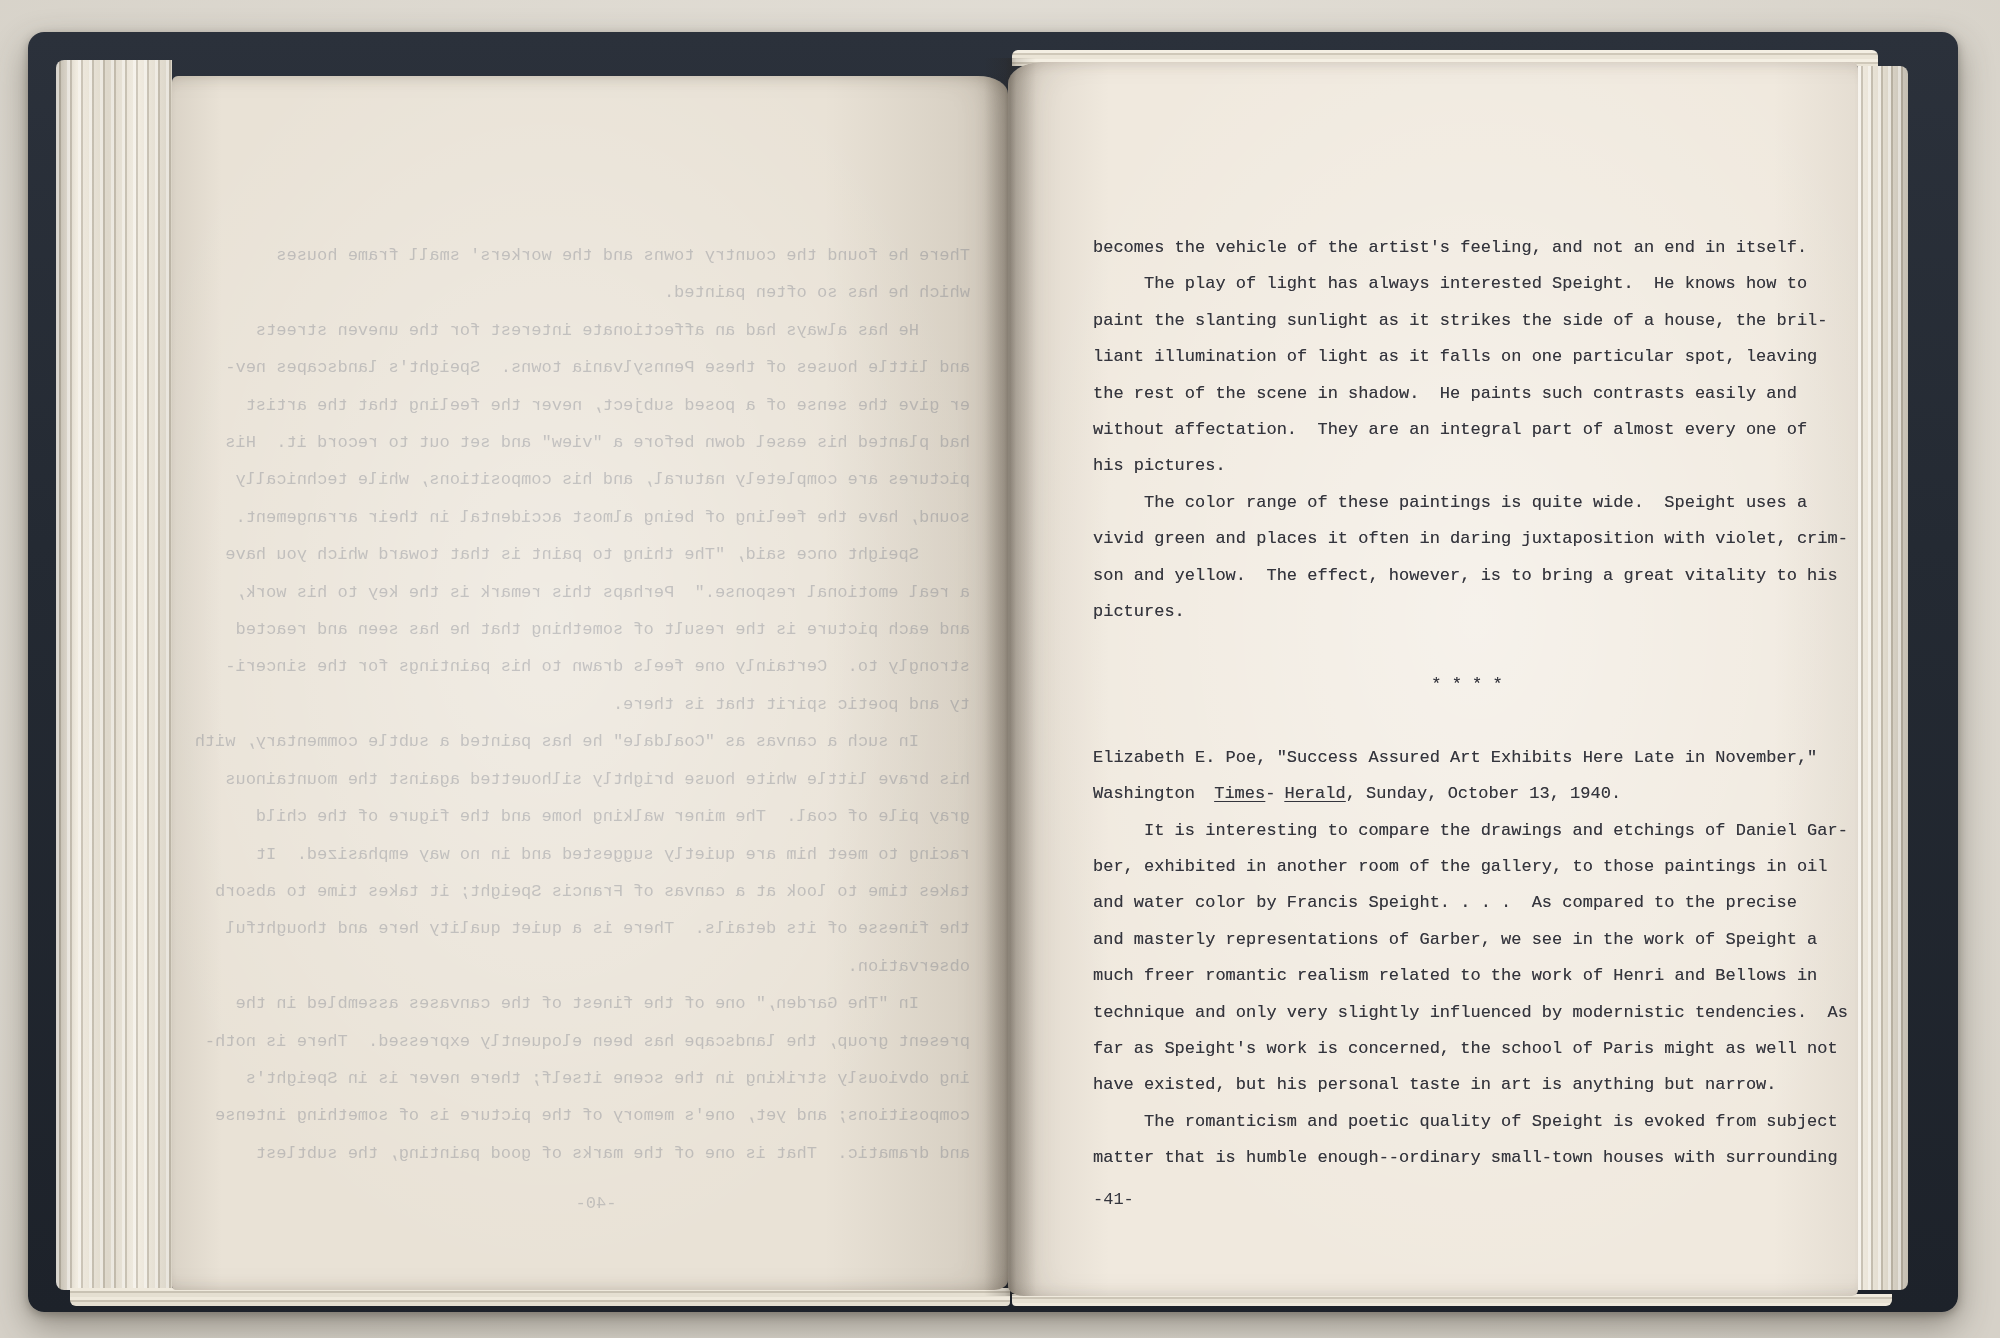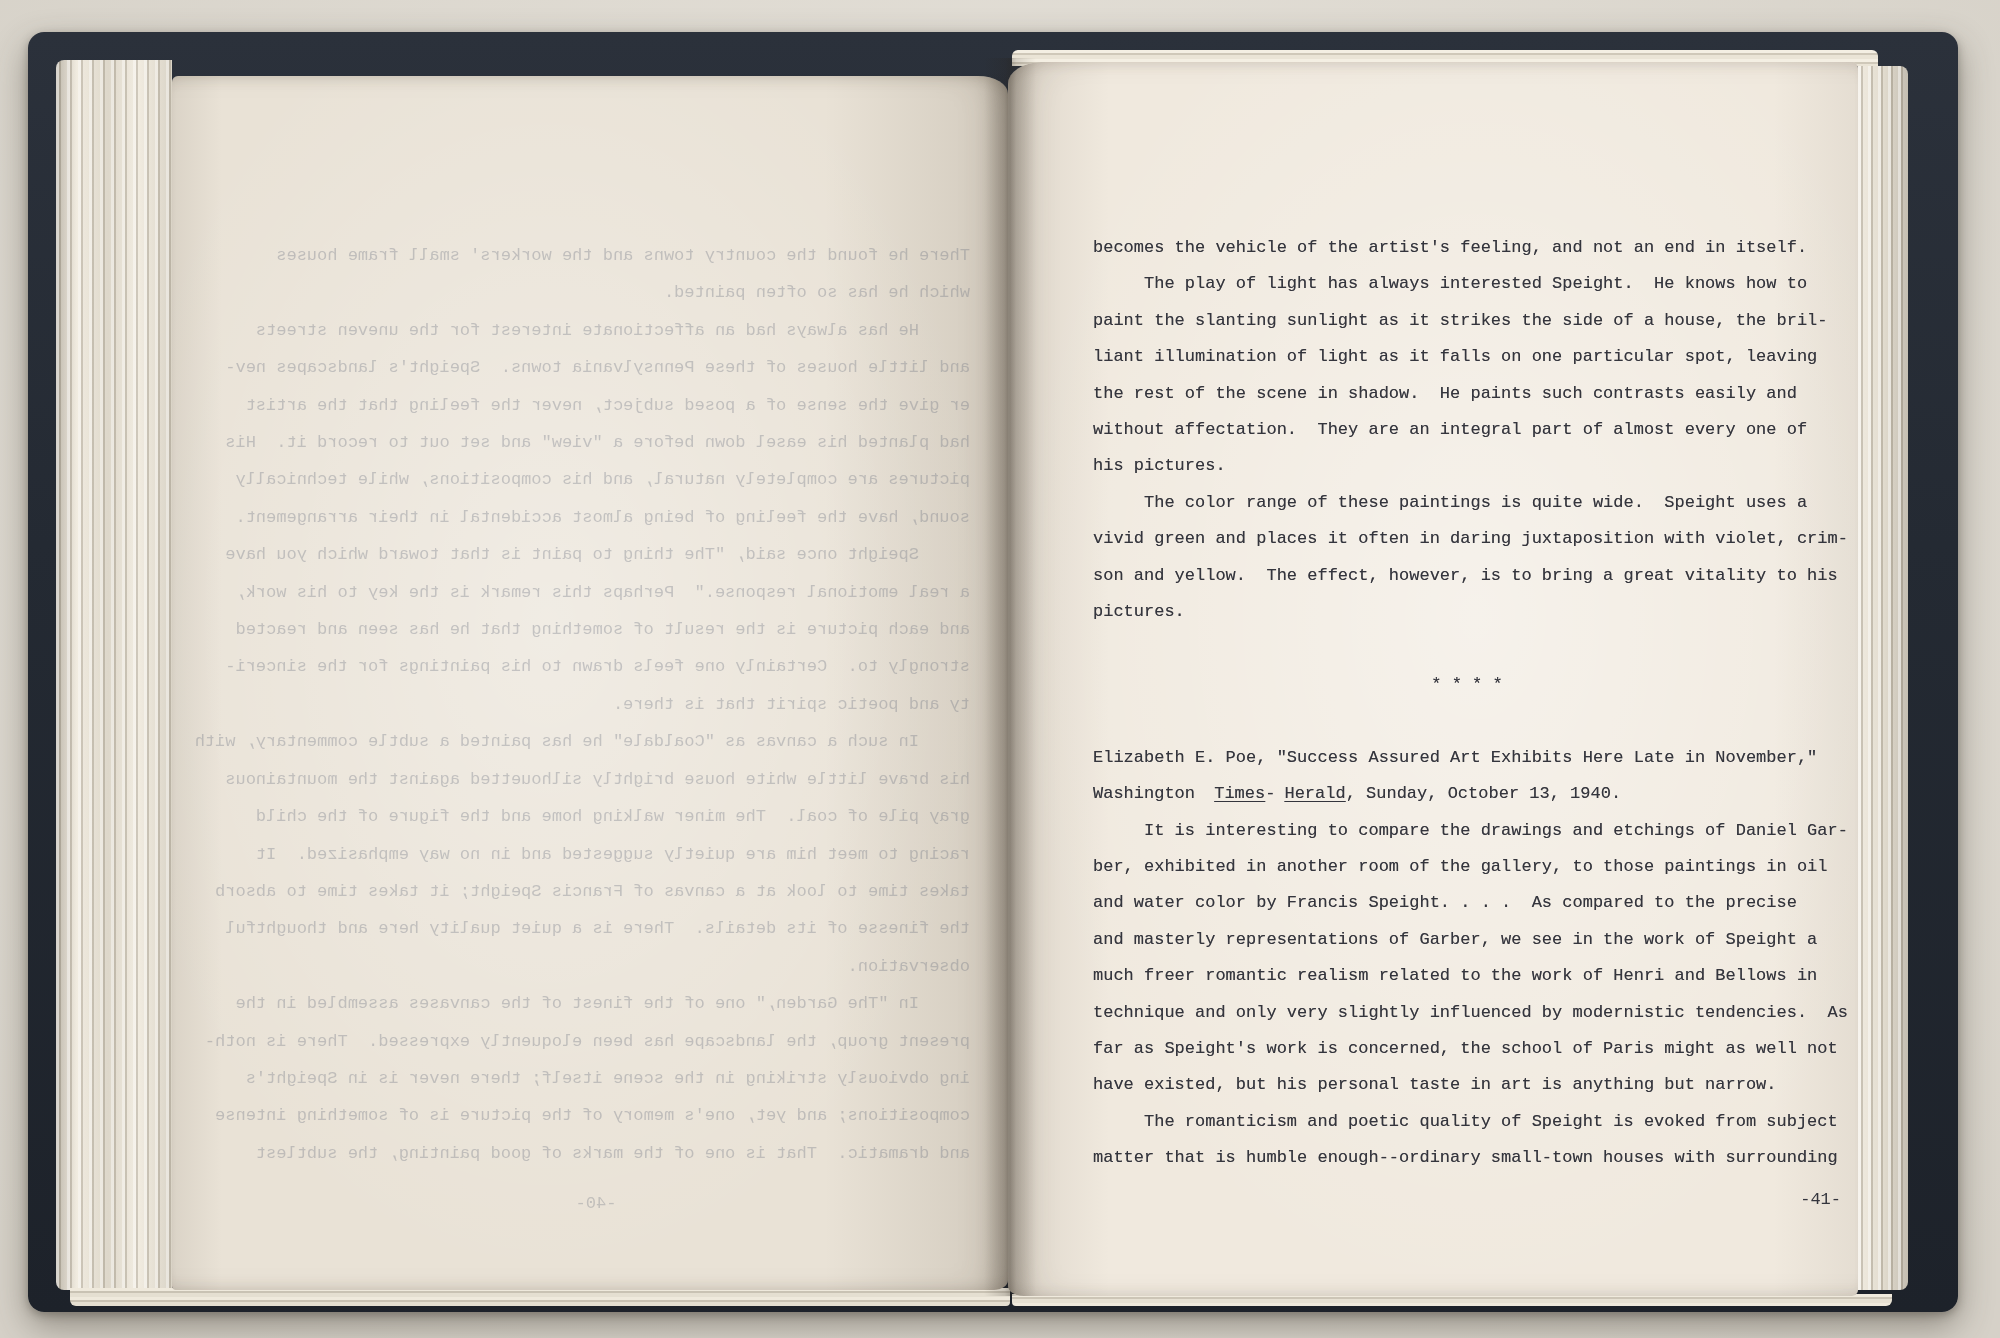--- a/index.html
+++ b/index.html
@@ -70,21 +70,21 @@
   }
   .typed{
     position:absolute;left:85px;top:168px;width:748px;
     font-size:17px;line-height:36.4px;color:#34353d;
     white-space:pre;text-shadow:0 0 0.6px rgba(52,53,61,0.55);
   }
   .typed .line{min-height:36.4px;}
   .typed .center{text-align:center;white-space:normal;}
   .u{text-decoration:underline;text-underline-offset:3px;margin-left:9px;}
   .pagenum-right{
-    position:absolute;left:85px;top:1128px;width:748px;text-align:right;
+    position:absolute;left:85px;top:1128px;width:748px;text-align:left;
     font-size:17px;color:#34353d;white-space:pre;
   }
   .ghost{
     position:absolute;left:50px;top:161px;width:748px;
     font-size:17px;line-height:37.4px;color:rgba(104,110,124,0.32);
     white-space:pre;transform:scaleX(-1);filter:blur(0.55px);
   }
   .ghost .line{min-height:37.4px;}
   .ghost-pagenum{
     position:absolute;left:50px;top:1118px;width:748px;text-align:center;

